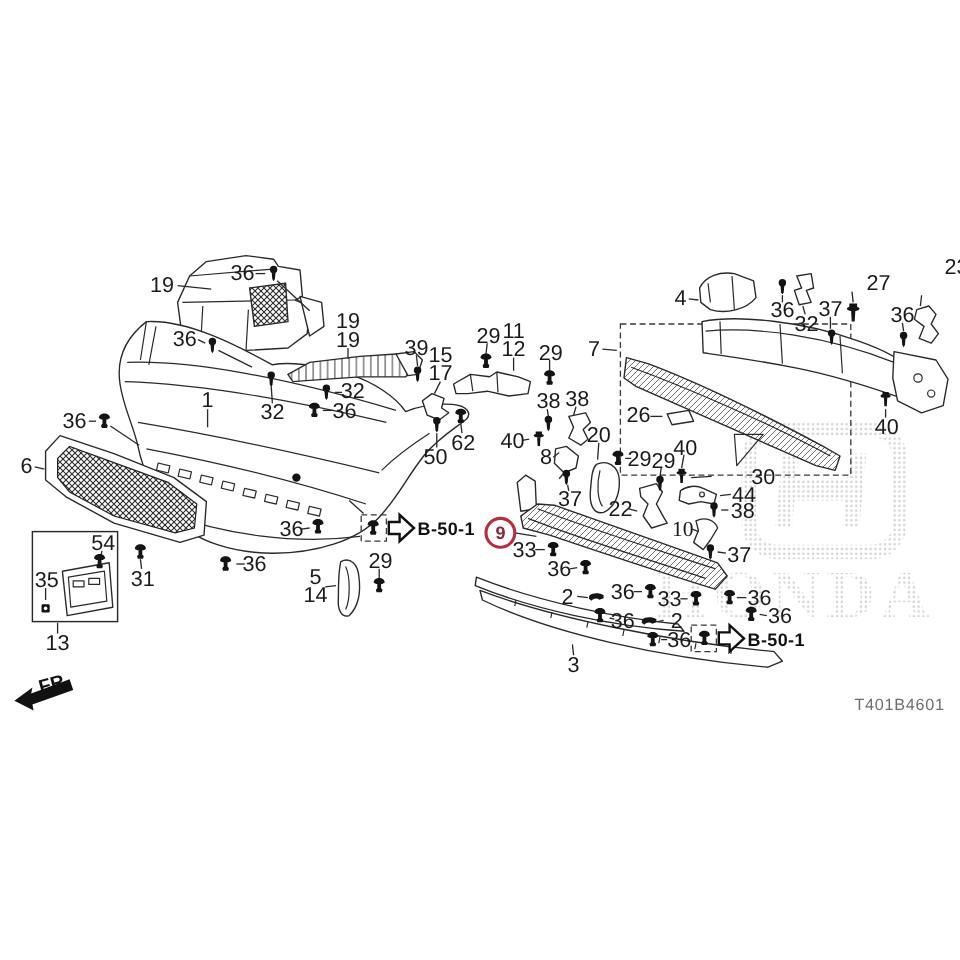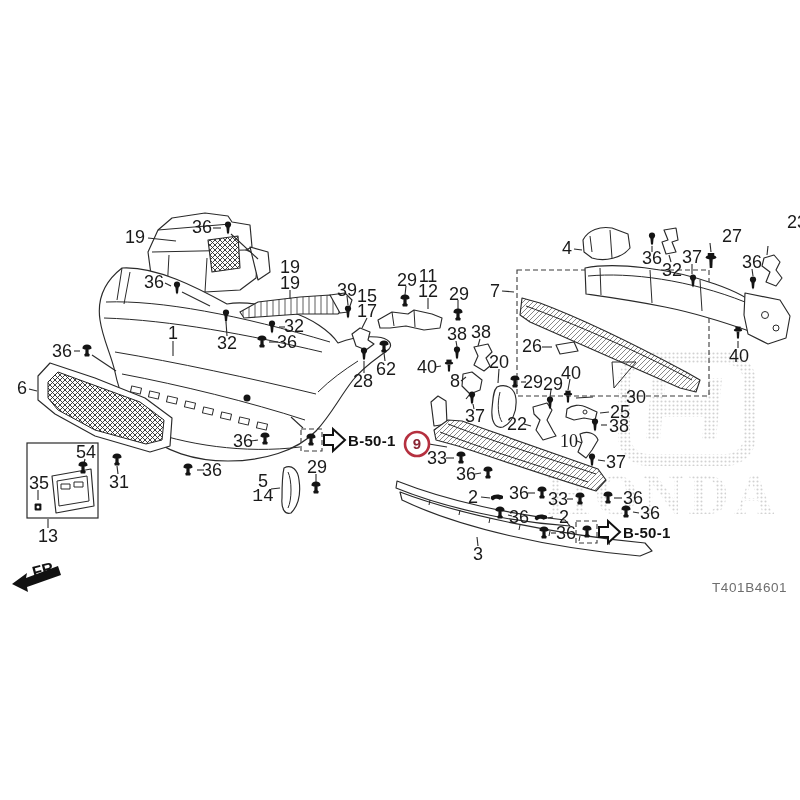--- a/index.html
+++ b/index.html
@@ -350,43 +350,43 @@
       <span class="plbl" style="left: 732px; top: 236px;">27</span>
       <span class="plbl" style="left: 752px; top: 262px;">36</span>
       <span class="plbl" style="left: 769px; top: 222px; margin-left: 28px;">23</span>
       <span class="plbl" style="left: 495px; top: 291px;">7</span>
       <span class="plbl" style="left: 532px; top: 346px;">26</span>
       <span class="plbl" style="left: 457px; top: 334px;">38</span>
       <span class="plbl" style="left: 481px; top: 332px;">38</span>
       <span class="plbl" style="left: 427px; top: 367px;">40</span>
       <span class="plbl" style="left: 455px; top: 381px;">8</span>
       <span class="plbl" style="left: 386px; top: 369px;">62</span>
-      <span class="plbl" style="left: 363px; top: 381px;">28</span>
+      <span class="plbl" style="left: 363px; top: 381px;">50</span>
       <span class="plbl" style="left: 499px; top: 362px;">20</span>
       <span class="plbl" style="left: 533px; top: 382px;">29</span>
       <span class="plbl" style="left: 553px; top: 384px;">29</span>
       <span class="plbl" style="left: 571px; top: 373px;">40</span>
       <span class="plbl" style="left: 603px; top: 397px; margin-left: 33px;">30</span>
       <span class="plbl" style="left: 739px; top: 356px;">40</span>
       <span class="plbl" style="left: 475px; top: 416px;">37</span>
       <span class="plbl" style="left: 517px; top: 424px;">22</span>
-      <span class="plbl" style="left: 620px; top: 412px;">25</span>
+      <span class="plbl" style="left: 620px; top: 412px;">44</span>
       <span class="plbl" style="left: 619px; top: 426px;">38</span>
       <span class="plbl" style="left: 569px; top: 441px; font-family: Liberation Serif, serif;">10</span>
       <span class="plbl" style="left: 616px; top: 462px;">37</span>
       <span class="plbl" style="left: 437px; top: 458px;">33</span>
       <span class="plbl" style="left: 466px; top: 474px;">36</span>
       <span class="plbl" style="left: 86px; top: 452px;">54</span>
       <span class="plbl" style="left: 39px; top: 483px;">35</span>
       <span class="plbl" style="left: 119px; top: 482px;">31</span>
       <span class="plbl" style="left: 48px; top: 536px;">13</span>
       <span class="plbl" style="left: 212px; top: 470px;">36</span>
       <span class="plbl" style="left: 243px; top: 441px;">36</span>
       <span class="plbl" style="left: 263px; top: 481px;">5</span>
-      <span class="plbl" style="left: 263px; top: 496px; font-family: Liberation Mono, monospace;">14</span>
+      <span class="plbl" style="left: 263px; top: 496px;">14</span>
       <span class="plbl" style="left: 317px; top: 467px;">29</span>
       <span class="plbl" style="left: 473px; top: 497px;">2</span>
       <span class="plbl" style="left: 519px; top: 493px;">36</span>
       <span class="plbl" style="left: 558px; top: 499px;">33</span>
       <span class="plbl" style="left: 633px; top: 498px;">36</span>
       <span class="plbl" style="left: 519px; top: 517px;">36</span>
       <span class="plbl" style="left: 564px; top: 517px;">2</span>
       <span class="plbl" style="left: 650px; top: 513px;">36</span>
       <span class="plbl" style="left: 566px; top: 533px;">36</span>
       <span class="plbl" style="left: 478px; top: 554px;">3</span>

